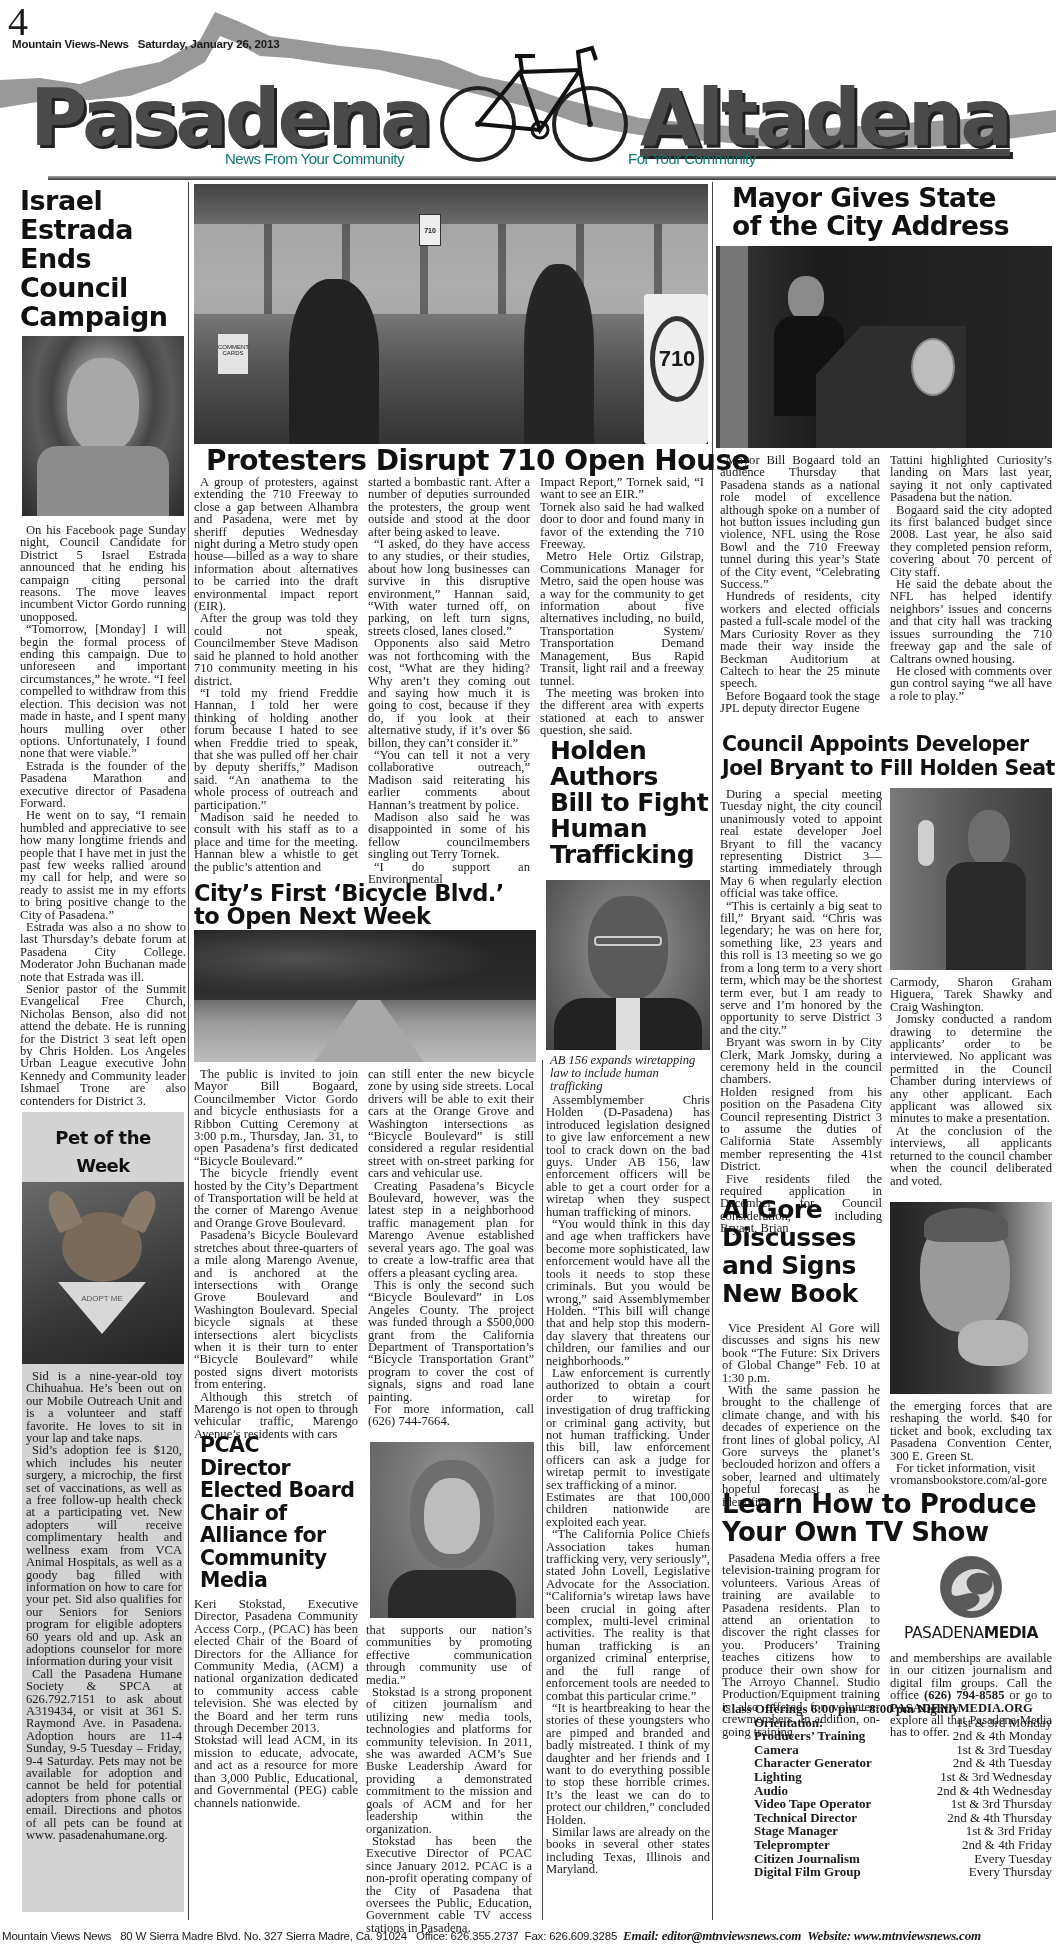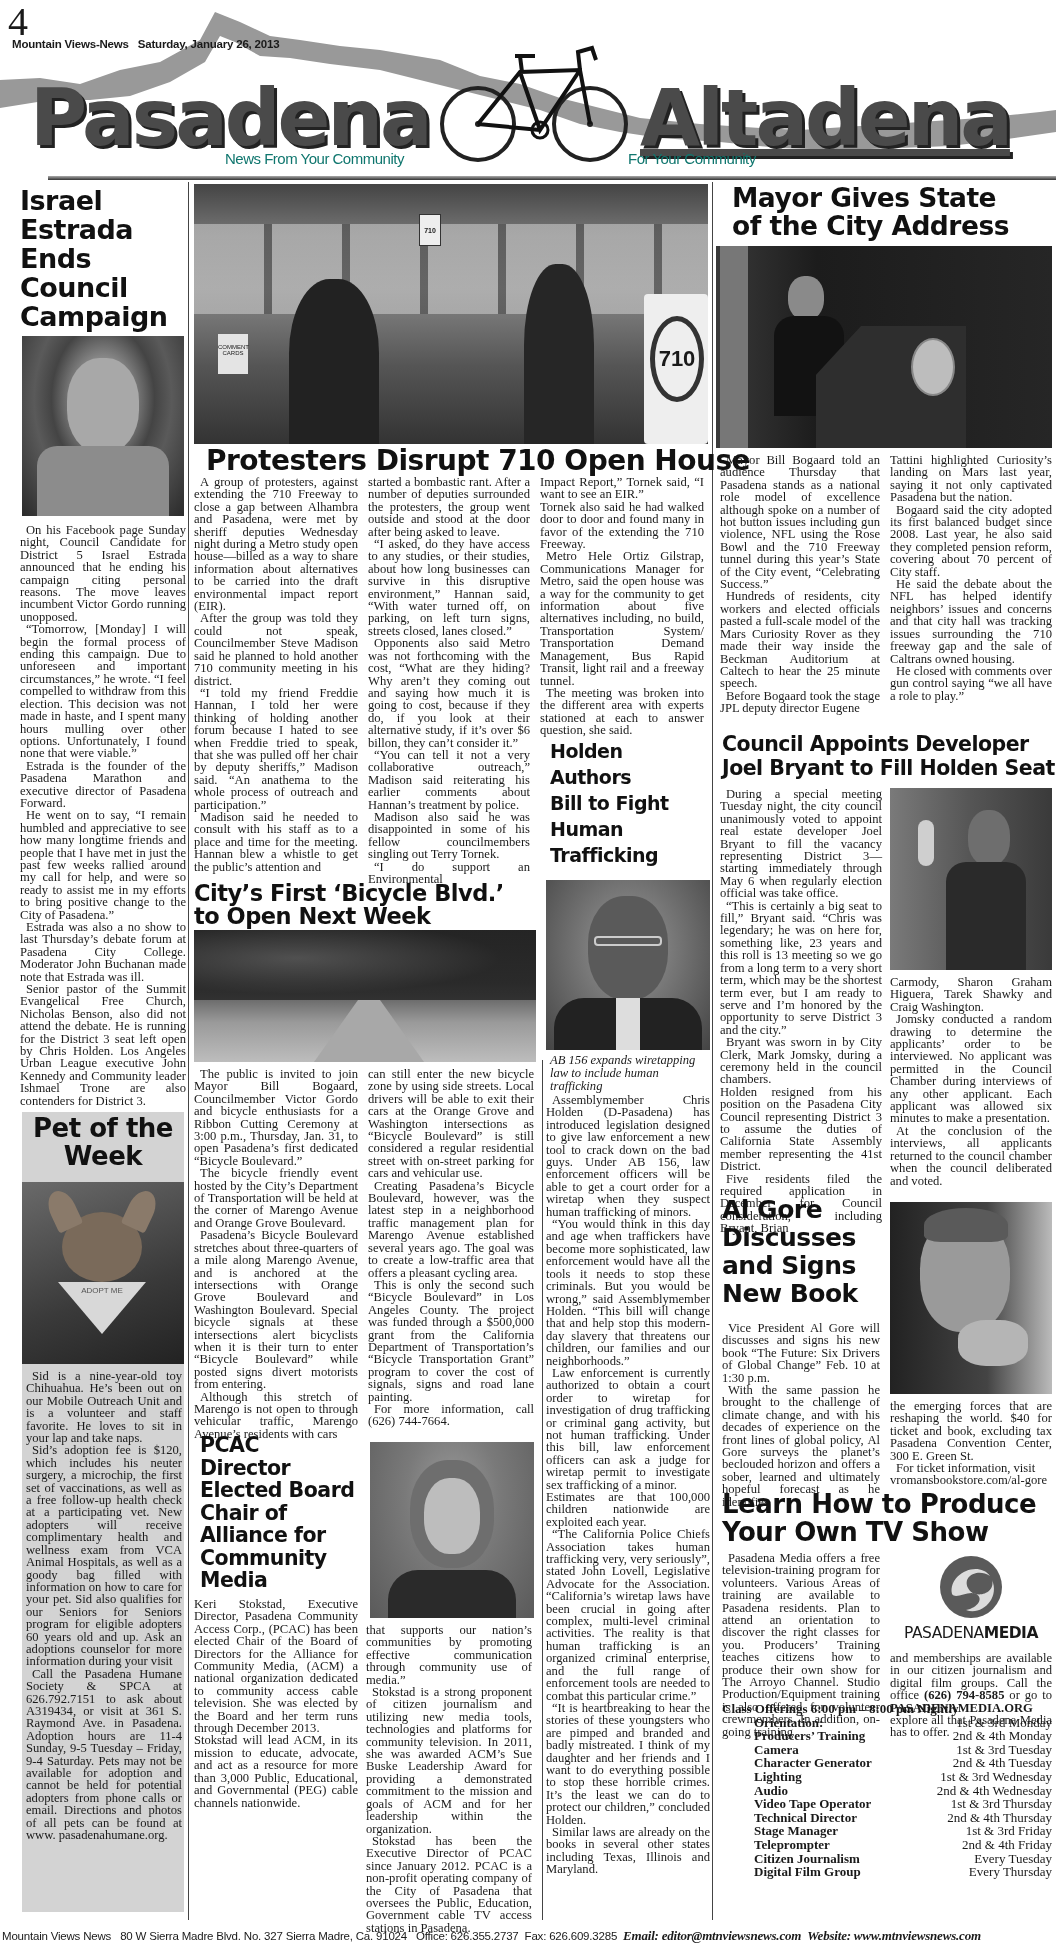--- a/index.html
+++ b/index.html
@@ -81,26 +81,26 @@
     <p>On his Facebook page Sunday night, Council Candidate for District 5 Israel Estrada announced that he ending his campaign citing personal reasons. The move leaves incumbent Victor Gordo running unopposed.</p>
     <p>“Tomorrow, [Monday] I will begin the formal process of ending this campaign. Due to unforeseen and important circumstances,” he wrote. “I feel compelled to withdraw from this election. This decision was not made in haste, and I spent many hours mulling over other options. Unfortunately, I found none that were viable.”</p>
     <p>Estrada is the founder of the Pasadena Marathon and executive director of Pasadena Forward.</p>
     <p>He went on to say, “I remain humbled and appreciative to see how many longtime friends and people that I have met in just the past few weeks rallied around my call for help, and were so ready to assist me in my efforts to bring positive change to the City of Pasadena.”</p>
     <p>Estrada was also a no show to last Thursday’s debate forum at Pasadena City College. Moderator John Buchanan made note that Estrada was ill.</p>
     <p>Senior pastor of the Summit Evangelical Free Church, Nicholas Benson, also did not attend the debate. He is running for the District 3 seat left open by Chris Holden. Los Angeles Urban League executive John Kennedy and Community leader Ishmael Trone are also contenders for District 3.</p>
   </div>
 </section>
 
 <section class="abs pet-box" style="left:22px;top:1112px;width:162px;height:800px;">
-  <h2 class="hed" style="font-size:26px;line-height:28px;text-align:center;padding:2px 4px 0;height:70px;">Pet of the Week</h2>
+  <h2 class="hed" style="font-size:18px;line-height:28px;text-align:center;padding:12px 4px 0;height:70px;">Pet of the Week</h2>
   <div class="photo" style="left:0;top:70px;width:162px;height:182px;background:linear-gradient(160deg,#6a6a6a,#3a3a3a 60%,#222);">
     <div class="abs" style="left:40px;top:30px;width:80px;height:70px;border-radius:50%;background:#7a6a5a;"></div>
     <div class="abs" style="left:28px;top:8px;width:26px;height:40px;background:#8a7a6a;transform:rotate(-25deg);border-radius:50% 50% 10% 10%;"></div>
     <div class="abs" style="left:106px;top:8px;width:26px;height:40px;background:#8a7a6a;transform:rotate(25deg);border-radius:50% 50% 10% 10%;"></div>
-    <div class="abs" style="left:36px;top:100px;width:88px;height:52px;background:#d8d8d8;clip-path:polygon(0 0,100% 0,50% 100%);font-family:'Liberation Sans',sans-serif;font-size:8px;text-align:center;padding-top:4px;color:#555;">ADOPT ME</div>
+    <div class="abs" style="left:36px;top:100px;width:88px;height:52px;background:#d8d8d8;clip-path:polygon(0 0,100% 0,50% 100%);font-family:'Liberation Sans',sans-serif;font-size:8px;text-align:center;padding-top:12px;color:#555;">ADOPT ME</div>
   </div>
   <div class="body-text" style="position:absolute;top:258px;left:4px;width:156px;">
     <p>Sid is a nine-year-old toy Chihuahua. He’s been out on our Mobile Outreach Unit and is a volunteer and staff favorite. He loves to sit in your lap and take naps.</p>
     <p>Sid’s adoption fee is $120, which includes his neuter surgery, a microchip, the first set of vaccinations, as well as a free follow-up health check at a participating vet. New adopters will receive complimentary health and wellness exam from VCA Animal Hospitals, as well as a goody bag filled with information on how to care for your pet. Sid also qualifies for our Seniors for Seniors program for eligible adopters 60 years old and up. Ask an adoptions counselor for more information during your visit</p>
     <p>Call the Pasadena Humane Society &amp; SPCA at 626.792.7151 to ask about A319434, or visit at 361 S. Raymond Ave. in Pasadena. Adoption hours are 11-4 Sunday, 9-5 Tuesday – Friday, 9-4 Saturday. Pets may not be available for adoption and cannot be held for potential adopters from phone calls or email. Directions and photos of all pets can be found at www. pasadenahumane.org.</p>
   </div>
 </section>
 
 <section class="abs" style="left:194px;top:184px;width:514px;">
   <div class="photo" style="left:0;top:0;width:514px;height:260px;background:linear-gradient(#444 0,#777 20%,#888 40%,#555 70%,#333 100%);">
@@ -179,21 +179,21 @@
     <p style="text-indent:0">Stokstad will lead ACM, in its mission to educate, advocate, and act as a resource for more than 3,000 Public, Educational, and Governmental (PEG) cable channels nationwide.</p>
   </div>
   <div class="col body-text" style="top:190px;left:172px;width:166px;">
     <p style="text-indent:0">that supports our nation’s communities by promoting effective communication through community use of media.”</p>
     <p>Stokstad is a strong proponent of citizen journalism and utilizing new media tools, technologies and platforms for community television. In 2011, she was awarded ACM’s Sue Buske Leadership Award for providing a demonstrated commitment to the mission and goals of ACM and for her leadership within the organization.</p>
     <p>Stokstad has been the Executive Director of PCAC since January 2012. PCAC is a non-profit operating company of the City of Pasadena that oversees the Public, Education, Government cable TV access stations in Pasadena.</p>
   </div>
 </section>
 
 <section class="abs" style="left:546px;top:738px;width:164px;">
-  <h2 class="hed" style="font-size:19px;line-height:26px;padding-left:4px;">
+  <h2 class="hed" style="font-size:25px;line-height:26px;padding-left:4px;">
     <div>Holden</div>
     <div>Authors</div>
     <div>Bill to Fight</div>
     <div>Human</div>
     <div>Trafficking</div>
   </h2>
   <div class="photo" style="left:0;top:142px;width:164px;height:170px;background:radial-gradient(ellipse at 50% 40%,#999 0,#666 60%,#444 100%);">
     <div class="abs" style="left:42px;top:16px;width:80px;height:104px;border-radius:45%;background:#5a5a5a;"></div>
     <div class="abs" style="left:48px;top:56px;width:68px;height:10px;border:2px solid #ccc;border-radius:4px;"></div>
     <div class="abs" style="left:8px;top:118px;width:148px;height:52px;background:#222;border-radius:30px 30px 0 0;"></div>

